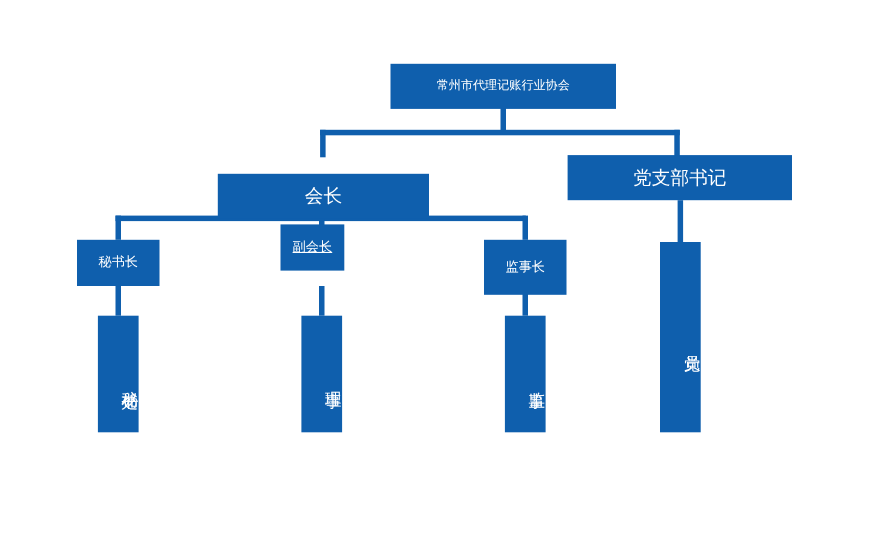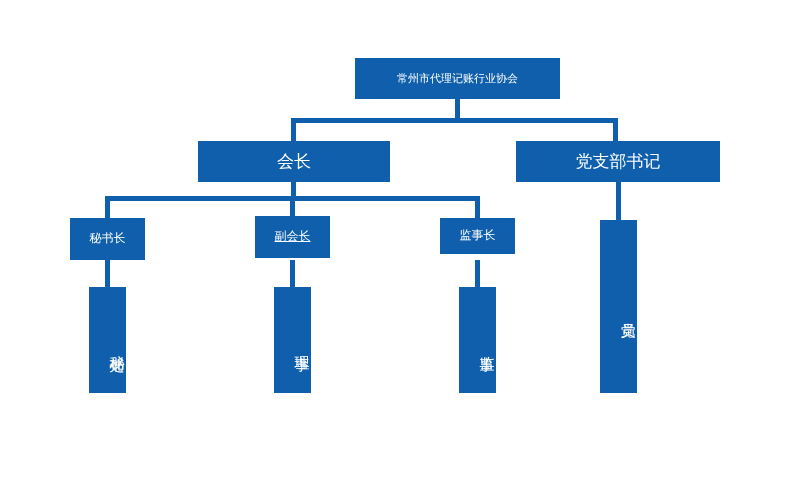--- a/index.html
+++ b/index.html
@@ -69,29 +69,29 @@
   <div class="connector" style="left:475px; top:196px; width:5px; height:22px;"></div>
 
   <div class="connector" style="left:616px; top:182px; width:5px; height:38px;"></div>
 
   <div class="connector" style="left:105px; top:260px; width:5px; height:27px;"></div>
   <div class="connector" style="left:290px; top:260px; width:5px; height:27px;"></div>
   <div class="connector" style="left:475px; top:260px; width:5px; height:27px;"></div>
 
   <div class="node root" style="left:355px; top:58px; width:205px; height:41px;">常州市代理记账行业协会</div>
 
-  <div class="node level2" style="left:198px; top:141px; width:192px; height:41px;">会长</div>
+  <div class="node level2" style="left:198px; top:158px; width:192px; height:41px;">会长</div>
 
   <div class="node level2" style="left:516px; top:141px; width:204px; height:41px;">党支部书记</div>
 
   <div class="node level3" style="left:70px; top:218px; width:75px; height:42px;">秘书长</div>
 
-  <div class="node level3" style="left:255px; top:216px; width:75px; height:42px;text-decoration:underline;">副会长</div>
+  <div class="node level3" style="left:255px; top:204px; width:58px; height:42px;text-decoration:underline;">副会长</div>
 
-  <div class="node level3" style="left:440px; top:218px; width:75px; height:36px;">监事长</div>
+  <div class="node level3" style="left:440px; top:218px; width:75px; height:50px;">监事长</div>
 
   <div class="node vertical" style="left:600px; top:220px; width:37px; height:173px;">党员</div>
 
   <div class="node vertical" style="left:89px; top:287px; width:37px; height:106px;">秘书处</div>
 
   <div class="node vertical" style="left:274px; top:287px; width:37px; height:106px;">理事</div>
 
   <div class="node vertical" style="left:459px; top:287px; width:37px; height:106px;">监事</div>
 
 </div>

